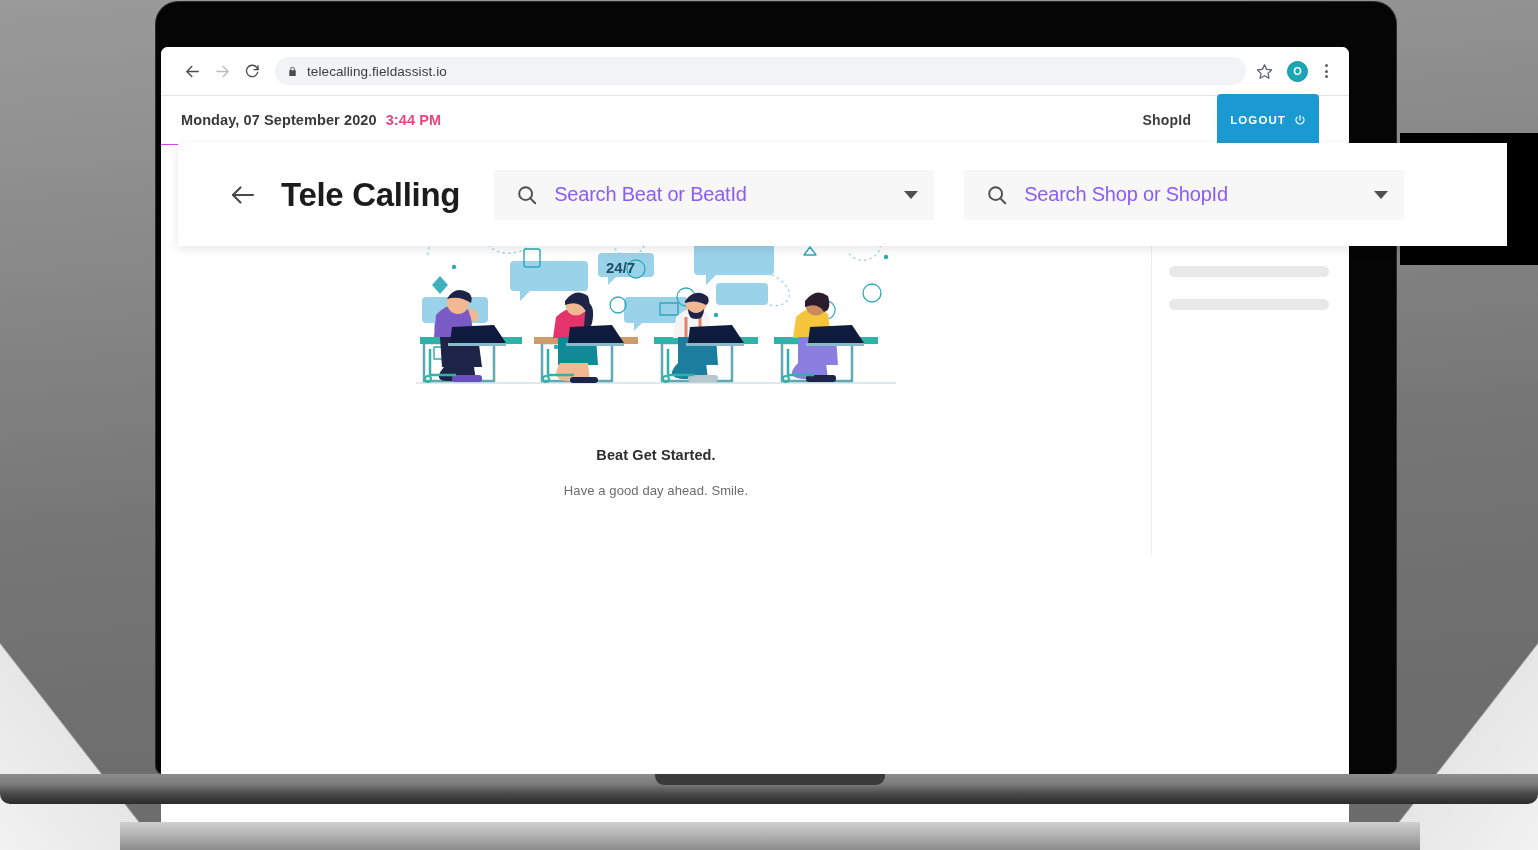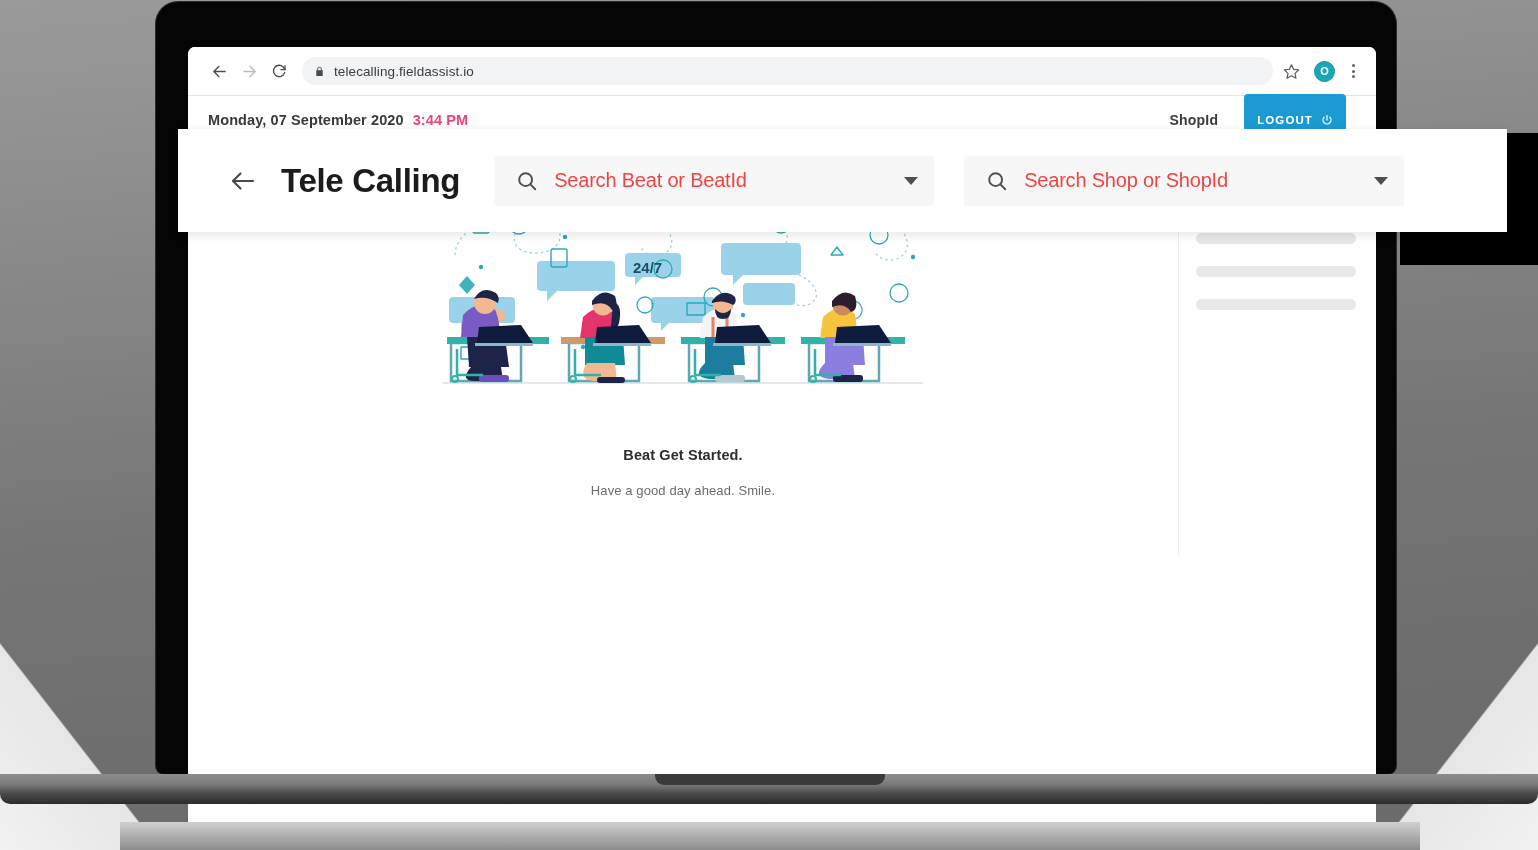--- a/index.html
+++ b/index.html
@@ -33,21 +33,21 @@
 
   
   .laptop-lid {
     position: absolute; left: 156px; top: 2px;
     width: 1240px; height: 772px;
     background: #050505;
     border-radius: 22px 22px 8px 8px;
     box-shadow: 0 0 0 1px #2a2a2a;
   }
   .laptop-screen {
-    position: absolute; left: 188px; top: 47px;
+    position: absolute; left: 161px; top: 47px;
     width: 1188px; height: 788px;
     background: #ffffff;
     overflow: hidden;
     border-radius: 7px;
   }
   .laptop-base {
     position: absolute; left: 0px; top: 774px;
     width: 1538px; height: 30px;
     background: linear-gradient(to bottom, #8d8d8d 0%, #7b7b7b 34%, #4a4a4a 66%, #2b2b2b 100%);
     border-radius: 0 0 10px 10px;
@@ -120,21 +120,21 @@
     color: #ffffff;
     font-size: 11.5px; font-weight: bold; letter-spacing: 1.1px;
     border: none; border-radius: 4px;
     padding: 20px 13px;
     display: flex; align-items: center; gap: 8px;
     cursor: pointer;
   }
 
   
   .tele-header {
-    position: absolute; left: 178px; top: 129px;
+    position: absolute; left: 178px; top: 143px;
     width: 1329px; height: 103px;
     background: #ffffff;
     box-shadow: 0 3px 10px rgba(0,0,0,0.10);
     display: flex; align-items: center;
     padding: 0 34px 0 48px;
     z-index: 20;
   }
   .back-arrow {
     width: 34px; height: 34px; flex: none;
     display: flex; align-items: center; justify-content: center;
@@ -150,21 +150,21 @@
     background: #f7f7f7;
     border-radius: 3px;
     display: flex; align-items: center;
     padding: 0 16px 0 22px;
     gap: 16px;
   }
   .search-beat { width: 440px; }
   .search-shop { width: 440px; margin-left: 30px; }
   .search-input-text {
     flex: 1;
-    font-size: 20px; color: #ef4444; letter-spacing: -.2px;
+    font-size: 20px; color: #8b5cf6; letter-spacing: -.2px;
     white-space: nowrap; overflow: hidden;
   }
   .caret-down {
     width: 0; height: 0; flex: none;
     border-left: 7px solid transparent;
     border-right: 7px solid transparent;
     border-top: 8px solid #4f4f4f;
   }
 
   

